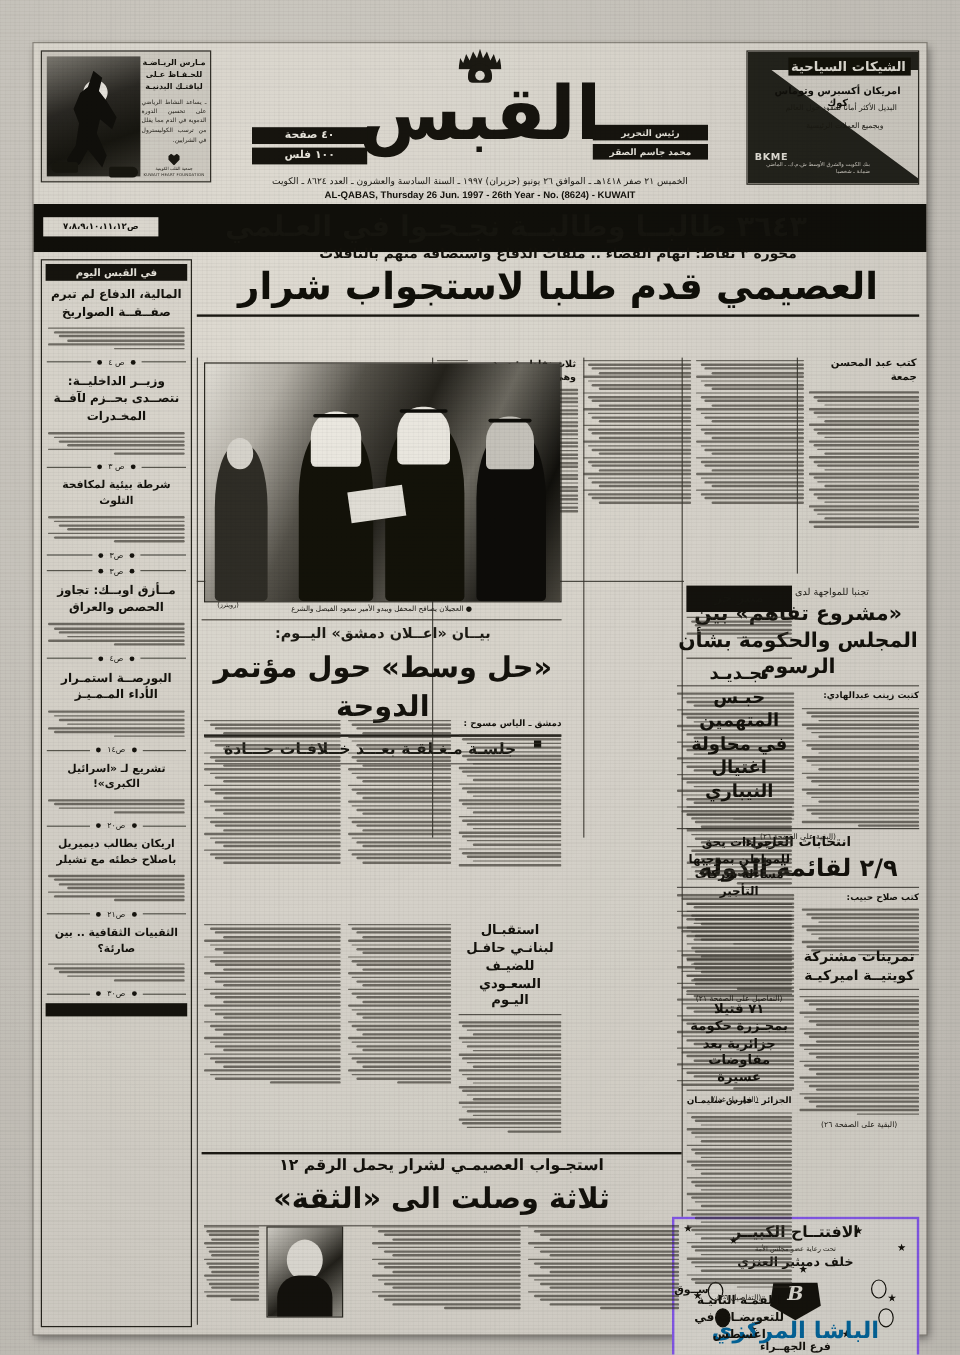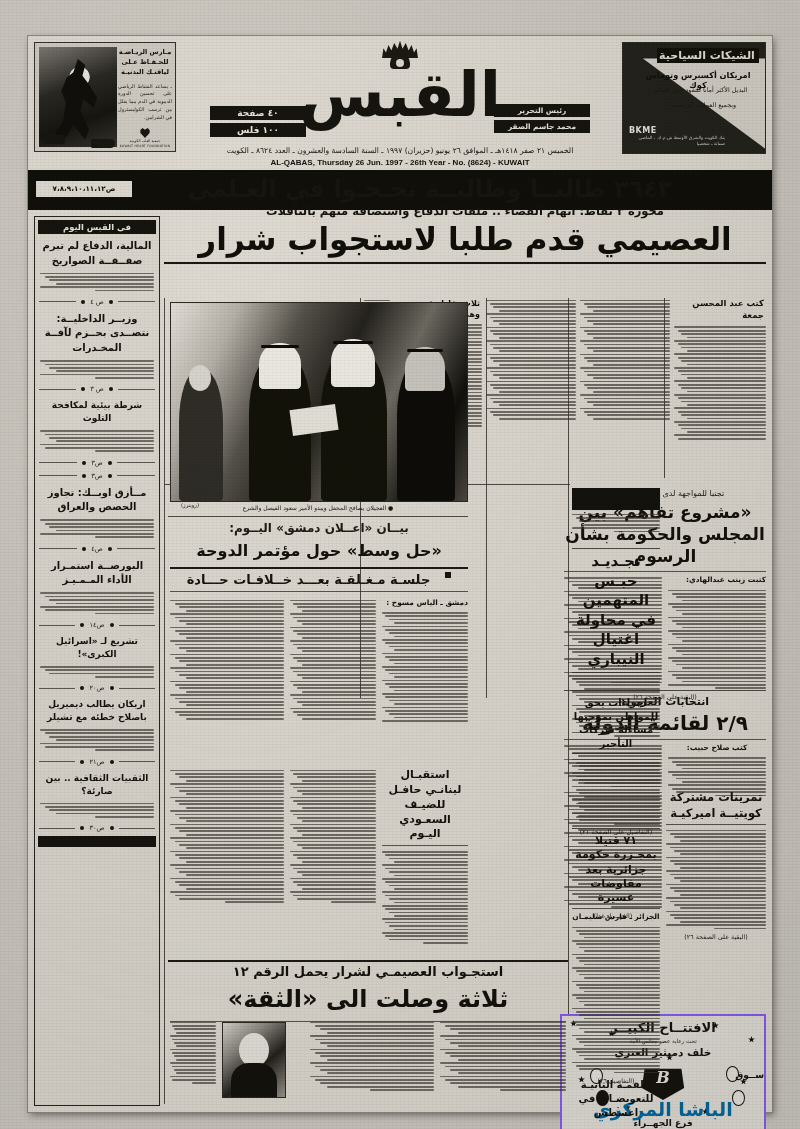--- a/index.html
+++ b/index.html
@@ -735,21 +735,21 @@
     </div>
 
     <div class="hline" style="right:0;width:202px;top:392px"></div>
 
     <div class="colbox" style="right:0;top:396px;width:202px;">
       <div class="ctitle ar" style="font-size:11px">انتخابات العربي:</div>
       <div class="ctitle xl ar" style="font-size:20px;margin-top:1px">٢/٩ لقائمة الدولة</div>
       <div class="hr" style="margin:3px 0"></div>
       <div style="display:flex;gap:6px;direction:rtl">
         <div style="flex:1">
-          <div class="ctitle ar" style="font-size:7.4px;text-align:center">كتب صلاح حبيب:</div>
+          <div class="ctitle ar" style="font-size:7.4px;text-align:right">كتب صلاح حبيب:</div>
           <div class="gray-lines tight last" style="margin-top:2px">
             <i></i>
                 <i></i>
                 <i></i>
                 <i></i>
                 <i></i>
                 <i></i>
                 <i></i>
                 <i></i>
                 <i></i>
@@ -874,21 +874,21 @@
       <div class="bal" style="left:164px;top:50px"></div>
       <div class="bal" style="left:170px;top:74px"></div>
 
       <div class="t1 ar" style="top:4px">الافتتــاح الكبيــر</div>
       <div class="t2 ar" style="top:22px">تحت رعاية عضو مجلس الأمة</div>
       <div class="t3 ar" style="top:30px">خلف دميثير العنزي</div>
 
       <div class="crest" style="top:44px">
         <b>B</b>
       </div>
-      <div class="t5 ar" style="top:54px;text-align:right;padding-left:14px">ســوق</div>
+      <div class="t5 ar" style="top:54px;text-align:left;padding-left:14px">ســوق</div>
 
       <div class="t4 ar" style="top:82px">الباشا المركزي</div>
       <div class="t5 ar" style="top:102px">فرع الجهــراء</div>
       <div class="t6 ar" style="top:112px">اليــوم الخميــس</div>
       <div class="t6 ar" style="top:119px">الساعة السادسة مساء</div>
       <div class="foot ar">أجــود البضائع بأرخص الأسعار ـ عروض خاصة</div>
     </div>
 
     <div class="colbox blkbox" style="left:408px;top:190px;width:88px;height:22px">
       <div class="ar" style="font-size:11px;font-weight:bold;text-align:center;line-height:22px;letter-spacing:.5px">منبر حر</div>
@@ -1038,21 +1038,21 @@
       <div class="photo-cap ar">● العجيلان يصافح المحفل ويبدو الأمير سعود الفيصل والشرع</div>
     </div>
     <div class="colbox" style="left:6px;top:202px;width:40px;height:12px">
       <div class="photo-cap ar" style="font-size:5.4px">(رويترز)</div>
     </div>
 
     <div class="hline" style="left:4px;width:300px;top:218px"></div>
 
     <div class="colbox" style="left:6px;top:222px;width:298px;">
       <div class="csub ar" style="font-size:12px;font-weight:bold;letter-spacing:2px">بيــان «اعــلان دمشق» اليــوم:</div>
-      <div class="ctitle ar" style="font-size:16px;margin-top:3px;letter-spacing:-.5px">«حل وسط» حول مؤتمر الدوحة</div>
+      <div class="ctitle ar" style="font-size:24px;margin-top:3px;letter-spacing:-.5px">«حل وسط» حول مؤتمر الدوحة</div>
       <div class="hr2" style="margin:5px 0 3px"></div>
       <div style="display:flex;align-items:flex-start;justify-content:center;gap:12px;direction:rtl">
         <span class="sq"></span>
         <span class="ar" style="font-size:13px;font-weight:bold;letter-spacing:2px">جلسـة مـغـلقـة بعـــد خــلافـات حـــادة</span>
       </div>
       <div class="hr" style="margin:4px 0"></div>
     </div>
 
     <div class="colbox" style="left:218px;top:300px;width:86px;height:164px">
       <div class="ctitle ar" style="font-size:7.4px;text-align:right">دمشق ـ الياس مسوح :</div>

